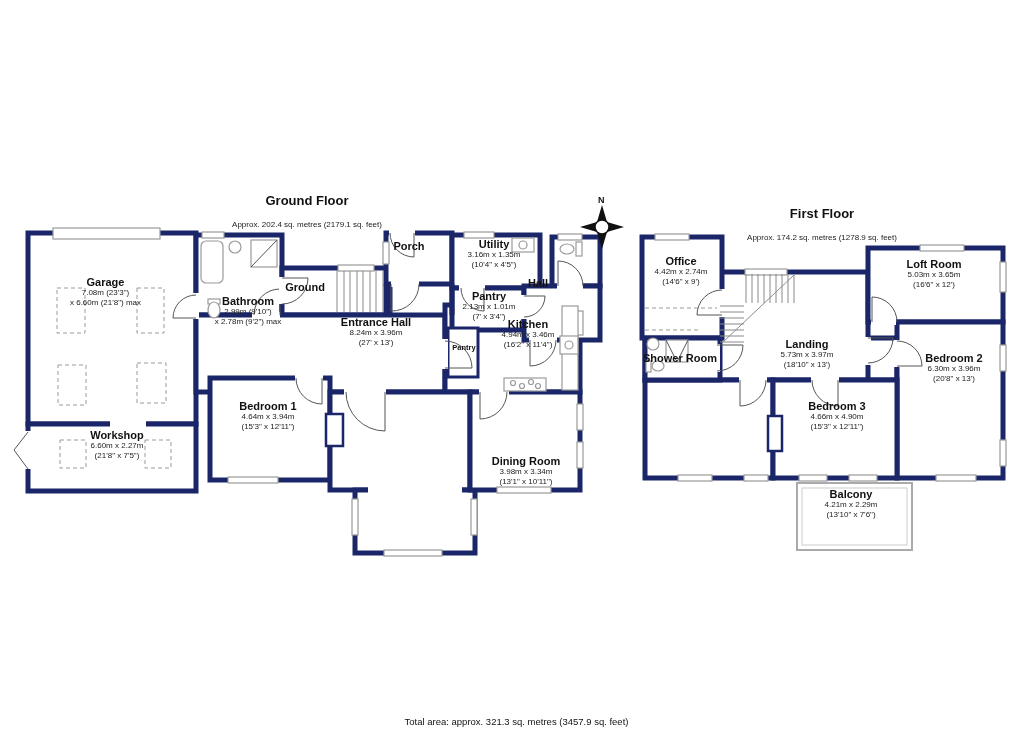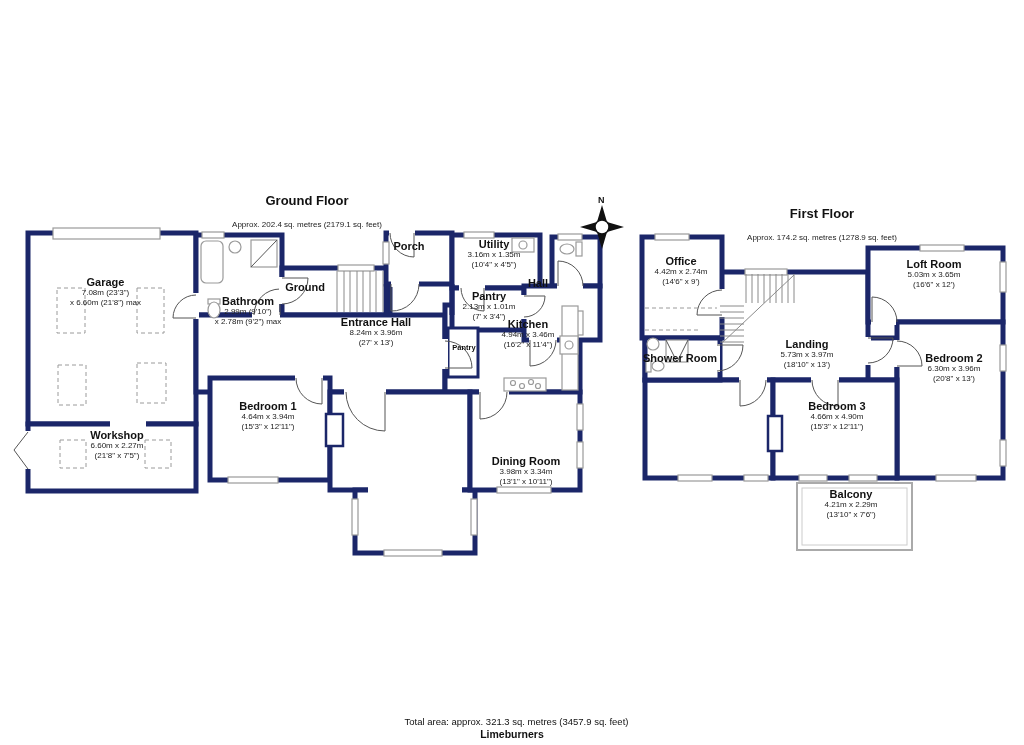--- a/index.html
+++ b/index.html
@@ -339,16 +339,15 @@
     <div class="room-dim">(15'3" x 12'11")</div>
   </div>
   <div class="room-label" style="left:795px;top:488px;width:112px;">
     <div class="room-name">Balcony</div>
     <div class="room-dim">4.21m x 2.29m</div>
     <div class="room-dim">(13'10" x 7'6")</div>
   </div>
 
   <div class="footer" style="top:716px;">
     <div class="total">Total area: approx. 321.3 sq. metres (3457.9 sq. feet)</div>
-    <div class="prop">Limeburners</div>
   </div>
 
 </div>
 
 </body></html>

